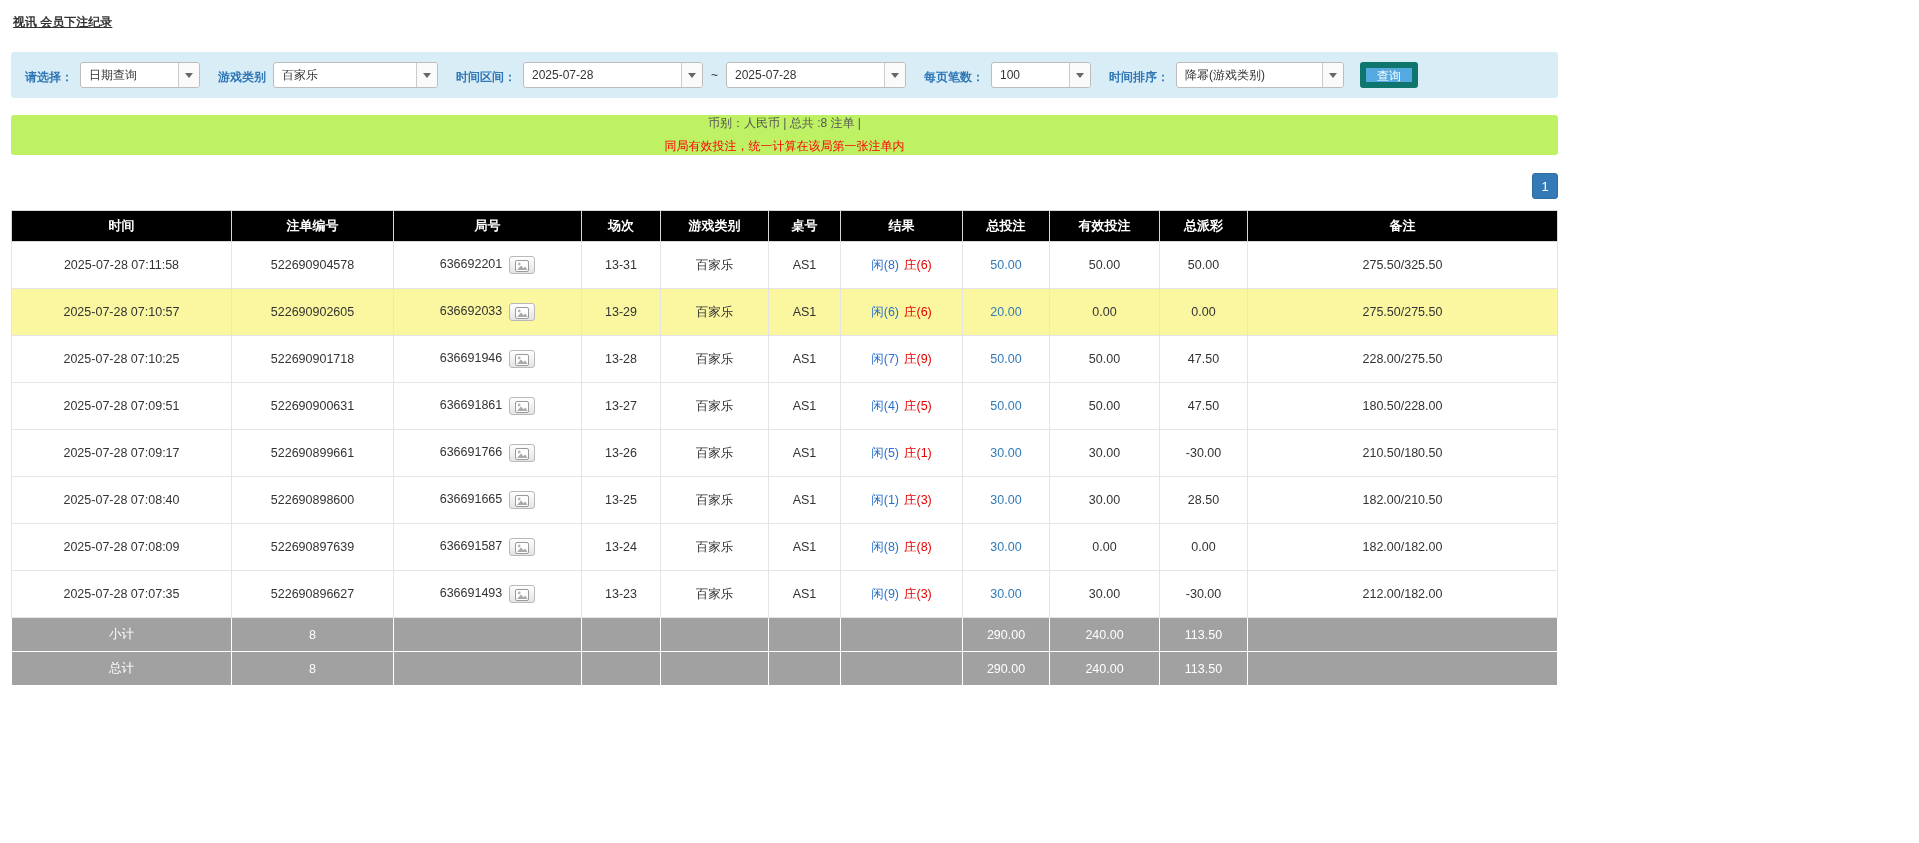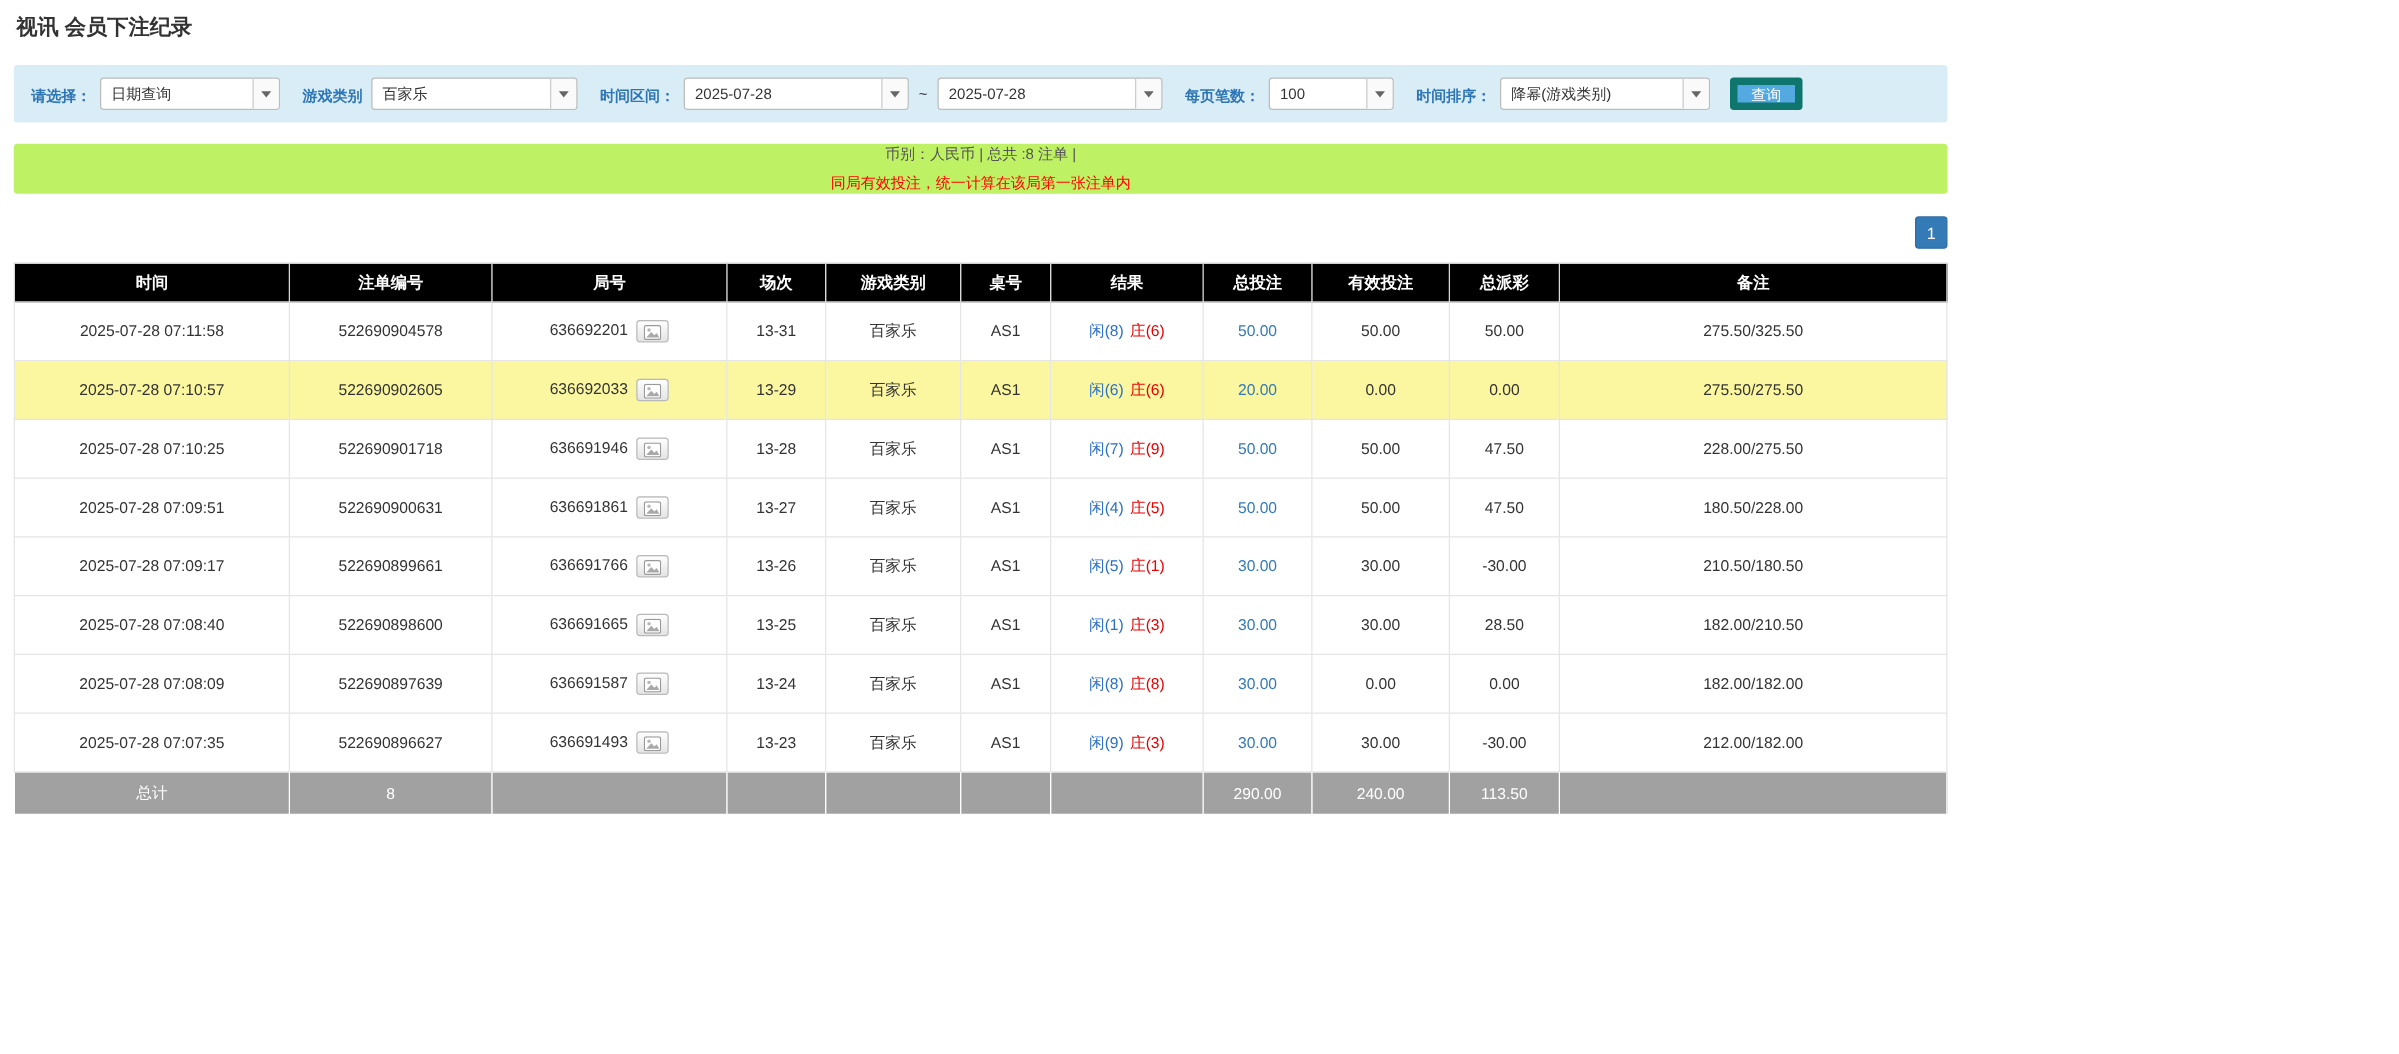--- a/index.html
+++ b/index.html
@@ -8,25 +8,26 @@
     font-family: "Liberation Sans", "DejaVu Sans", sans-serif;
     font-size: 12px;
     color: #333;
     min-height: 843px;
     width: 1919px;
     overflow: hidden;
   }
   .page { width: 1547px; margin-left: 11px; }
 
   .page-title {
-    font-size: 17px;
+    font-size: 12px;
     font-weight: 600;
     color: #333;
     margin: 12px 0 20px 2px;
     line-height: 20px;
+    text-decoration: underline;
   }
 
   
   .filter-bar {
     background: #d9edf7;
     border-radius: 3px;
     padding: 10px;
     height: 46px;
     display: flex;
     align-items: center;
@@ -64,21 +65,21 @@
     background: #fafafa;
     cursor: pointer;
   }
   .caret {
     width: 0; height: 0;
     border-left: 4px solid transparent;
     border-right: 4px solid transparent;
     border-top: 5px solid #666;
     display: inline-block;
   }
-  .combo-query { width: 144px; }
+  .combo-query { width: 120px; }
   .combo-game  { width: 165px; }
   .combo-date  { width: 180px; }
   .combo-size  { width: 100px; }
   .combo-sort  { width: 168px; }
   .range-sep { margin: 0 4px; color: #333; }
   .search-btn {
     margin-left: 12px;
     background: #54a9e0;
     color: #fff;
     border: 6px solid #0f766e;
@@ -433,28 +434,41 @@
             <span class="player">闲(9)</span><span class="banker">庄(3)</span>
           </td>
           <td><a class="bet-link">30.00</a></td>
           <td>30.00</td>
           <td class="negative">-30.00</td>
           <td>212.00/182.00</td>
         </tr>
       </tbody>
     <tfoot>
       <tr>
-        <td>总计</td>
+        <td>小计</td>
         <td>8</td>
         <td></td>
         <td></td>
         <td></td>
         <td></td>
         <td></td>
         <td>290.00</td>
         <td>240.00</td>
         <td>113.50</td>
         <td></td>
       </tr>
+      <tr>
+        <td>总计</td>
+        <td>8</td>
+        <td></td>
+        <td></td>
+        <td></td>
+        <td></td>
+        <td></td>
+        <td>290.00</td>
+        <td>240.00</td>
+        <td>113.50</td>
+        <td></td>
+      </tr>
     </tfoot>
   </table>
 
 </div>
 
 </body></html>

